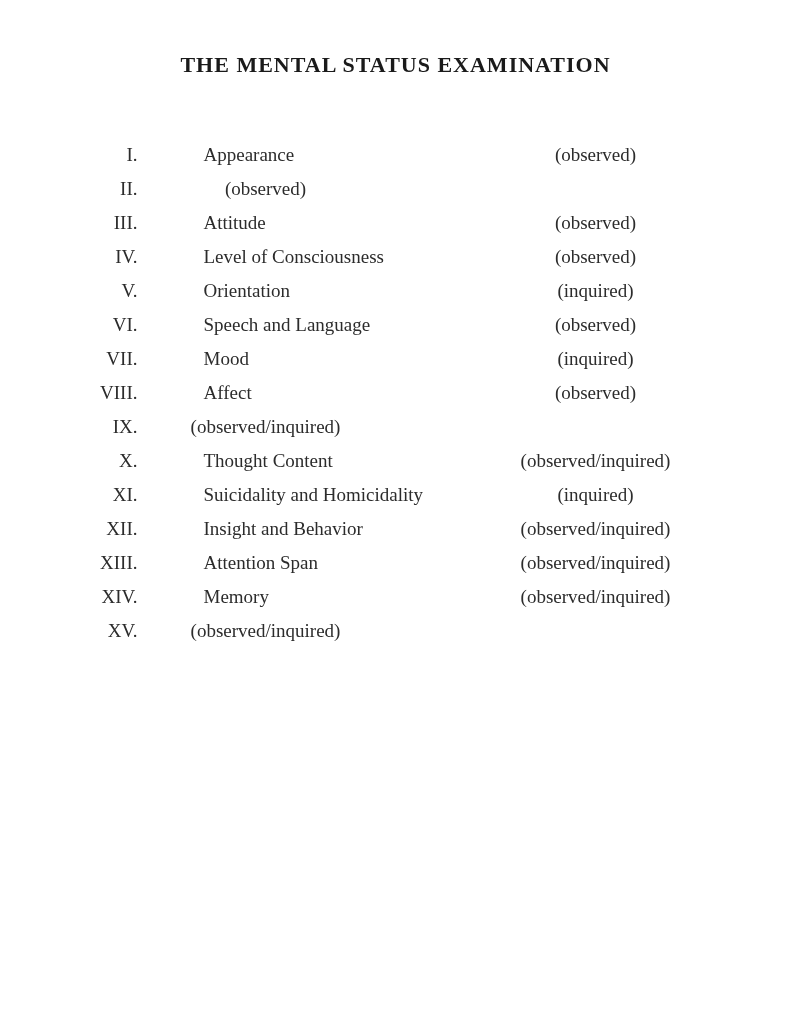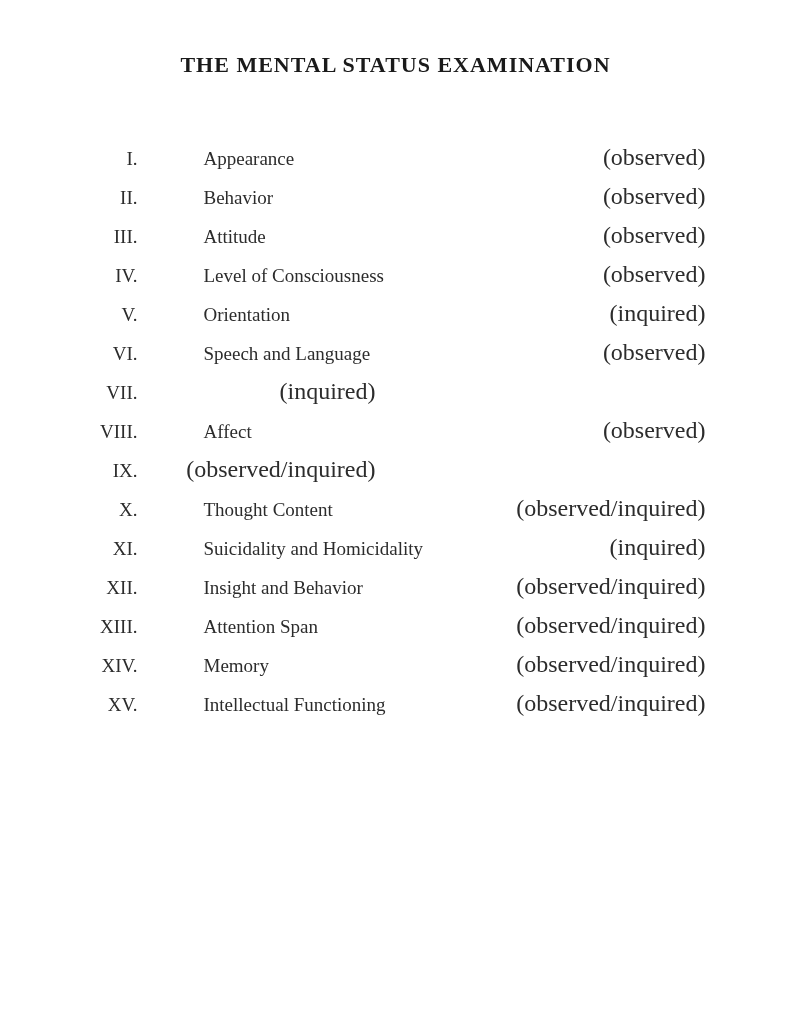--- a/index.html
+++ b/index.html
@@ -61,41 +61,40 @@
 
     .item-label {
       flex: 1;
       font-size: 19px;
       color: #2c2c2c;
       min-width: 200px;
       margin-left: 48px;
     }
 
     .item-method {
-      font-size: 24px;
+      font-size: 19px;
       color: #2c2c2c;
       width: 220px;
-      text-align: right;
+      text-align: center;
     }
   </style>
 </head>
 <body>
 
 <div class="page">
   <h1 class="title">THE MENTAL STATUS EXAMINATION</h1>
 
   <div class="list-container" id="list-container">
   <div class="list-item">
         <span class="item-number">I.</span>
         <span class="item-label">Appearance</span>
         <span class="item-method">(observed)</span>
       </div>
       <div class="list-item">
         <span class="item-number">II.</span>
-        <span class="item-label">Behavior</span>
         <span class="item-method">(observed)</span>
       </div>
       <div class="list-item">
         <span class="item-number">III.</span>
         <span class="item-label">Attitude</span>
         <span class="item-method">(observed)</span>
       </div>
       <div class="list-item">
         <span class="item-number">IV.</span>
         <span class="item-label">Level of Consciousness</span>
@@ -106,20 +105,21 @@
         <span class="item-label">Orientation</span>
         <span class="item-method">(inquired)</span>
       </div>
       <div class="list-item">
         <span class="item-number">VI.</span>
         <span class="item-label">Speech and Language</span>
         <span class="item-method">(observed)</span>
       </div>
       <div class="list-item">
         <span class="item-number">VII.</span>
+        <span class="item-label">Mood</span>
         <span class="item-method">(inquired)</span>
       </div>
       <div class="list-item">
         <span class="item-number">VIII.</span>
         <span class="item-label">Affect</span>
         <span class="item-method">(observed)</span>
       </div>
       <div class="list-item">
         <span class="item-number">IX.</span>
         <span class="item-method">(observed/inquired)</span>
@@ -144,17 +144,16 @@
         <span class="item-label">Attention Span</span>
         <span class="item-method">(observed/inquired)</span>
       </div>
       <div class="list-item">
         <span class="item-number">XIV.</span>
         <span class="item-label">Memory</span>
         <span class="item-method">(observed/inquired)</span>
       </div>
       <div class="list-item">
         <span class="item-number">XV.</span>
-        <span class="item-label">Intellectual Functioning</span>
         <span class="item-method">(observed/inquired)</span>
       </div>
     </div>
 </div>
 
 </body></html>

